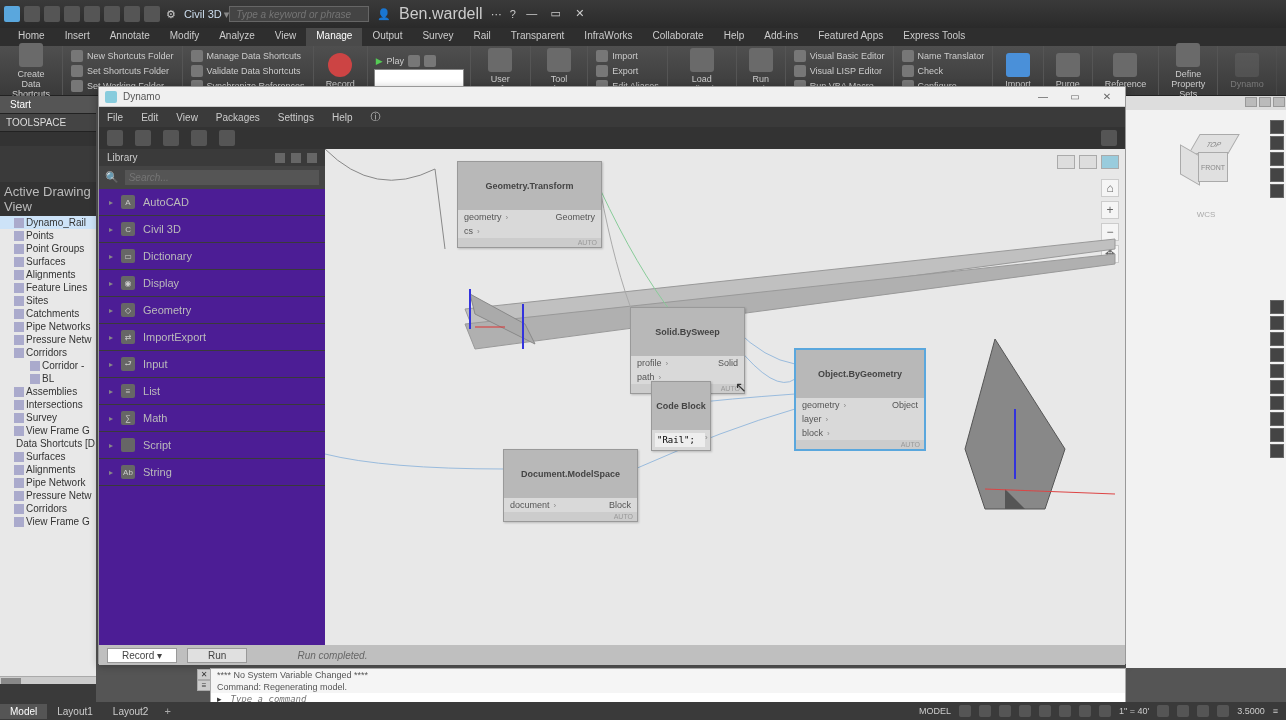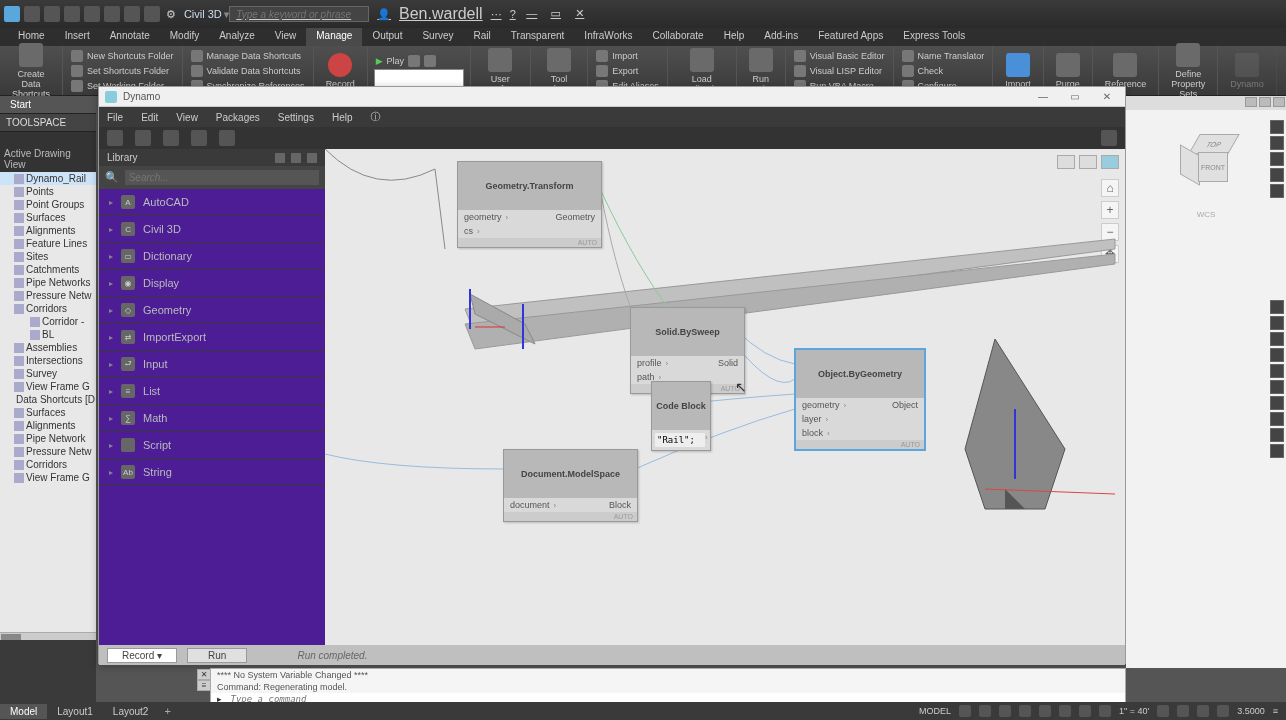--- a/index.html
+++ b/index.html
@@ -4,21 +4,21 @@
 <style>
 * { margin: 0; padding: 0; box-sizing: border-box; font-family: "Segoe UI", Arial, sans-serif; }
 body { width: 1286px; height: 720px; background: #555; overflow: hidden; position: relative; font-size: 11px; color: #ccc; }
 
 
 .titlebar { height: 28px; background: linear-gradient(#3a3a3a,#2a2a2a); display: flex; align-items: center; padding: 0 4px; }
 .titlebar .qat { display: flex; gap: 4px; align-items: center; }
 .titlebar .qat-btn { width: 16px; height: 16px; background: #555; border-radius: 2px; }
 .titlebar .doc-type { margin-left: 8px; color: #cde; }
 .titlebar .center { flex: 1; text-align: center; color: #999; font-size: 10px; }
-.titlebar .right { display: flex; gap: 8px; align-items: center; text-decoration: underline; }
+.titlebar .right { display: flex; gap: 8px; align-items: center; }
 .titlebar .search-box { background: #444; border: 1px solid #666; color: #888; font-style: italic; padding: 1px 6px; width: 140px; font-size: 10px; height: 16px; }
 .titlebar .user { color: #ccc; font-size: 16px; }
 .titlebar .win-btn { width: 16px; height: 14px; color: #ccc; text-align: center; cursor: pointer; }
 
 
 .ribbon-tabs { height: 18px; background: #2e2e2e; display: flex; padding-left: 8px; }
 .ribbon-tabs .tab { padding: 2px 10px; color: #ccc; font-size: 10px; cursor: pointer; }
 .ribbon-tabs .tab.active { background: #4a4a4a; color: #fff; }
 
 
@@ -29,21 +29,21 @@
 .ribbon .small-btn { display: flex; align-items: center; gap: 4px; color: #ccc; font-size: 9px; padding: 1px 2px; cursor: pointer; white-space: nowrap; }
 .ribbon .small-btn .sicon { width: 12px; height: 12px; background: #777; border-radius: 2px; }
 .ribbon .stack { display: flex; flex-direction: column; gap: 1px; }
 .ribbon .combo { width: 90px; height: 18px; background: #fff; border: 1px solid #888; }
 .ribbon .panel.disabled { opacity: 0.4; }
 
 
 .left-dock { position: absolute; left: 0; top: 96px; width: 96px; bottom: 18px; background: #3a3a3a; }
 .start-tab { background: #555; color: #fff; padding: 3px 10px; font-size: 10px; border-bottom: 1px solid #222; }
 .toolspace-title { background: #444; padding: 3px 6px; font-size: 10px; color: #ddd; border-bottom: 1px solid #222; }
-.adv { font-size: 10px; color: #bbb; padding: 2px 4px; background: #333; }
+.adv { font-size: 13px; color: #bbb; padding: 2px 4px; background: #333; margin-top: 36px; }
 .tree { background: #e8e8e8; color: #333; font-size: 10px; height: 460px; overflow: hidden; }
 .tree .ti { padding: 1px 2px 1px 14px; white-space: nowrap; overflow: hidden; text-overflow: ellipsis; display: flex; align-items: center; gap: 2px; }
 .tree .ti.sel { background: #cde3f8; }
 .tree .ti.d1 { }
 .tree .ti.d2 { padding-left: 30px; }
 .tree .ti .ticon { width: 10px; height: 10px; background: #aac; }
 .tree-scroll { height: 8px; background: #ccc; border-top: 1px solid #aaa; display:flex; justify-content:flex-start;}
 .tree-scroll .th { width:20px; height:6px; background:#888; margin:1px;}
 
 

